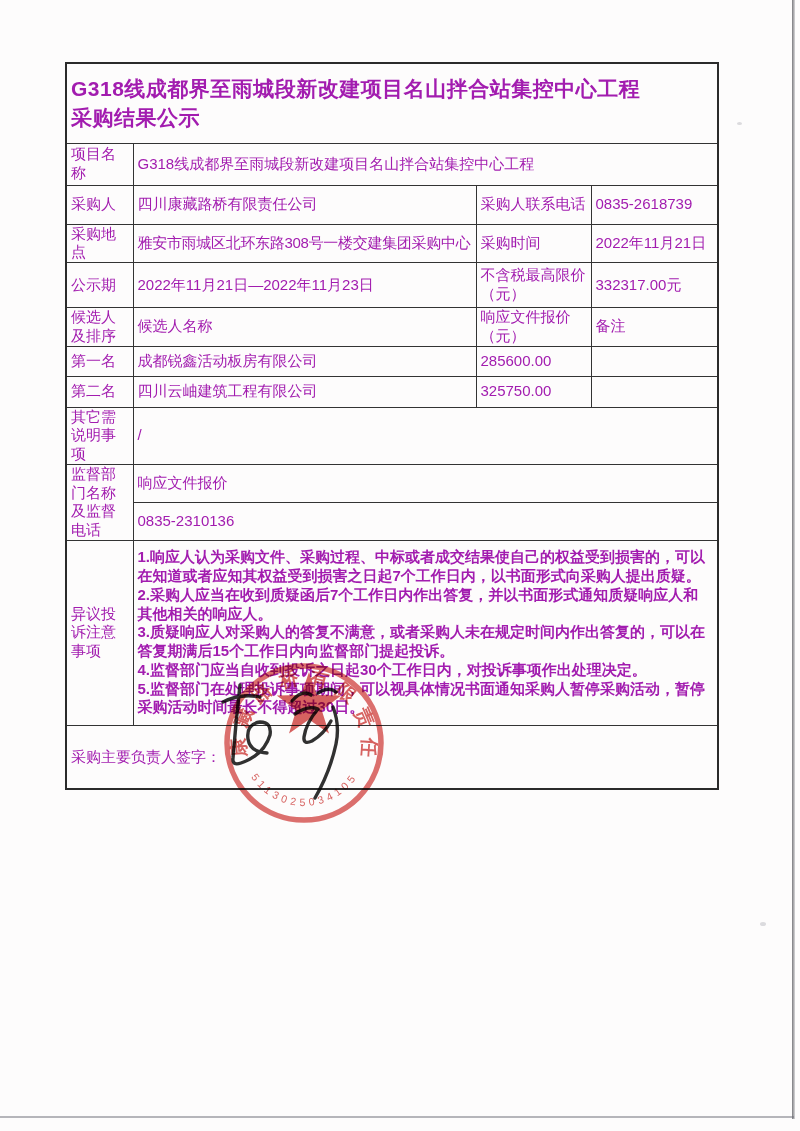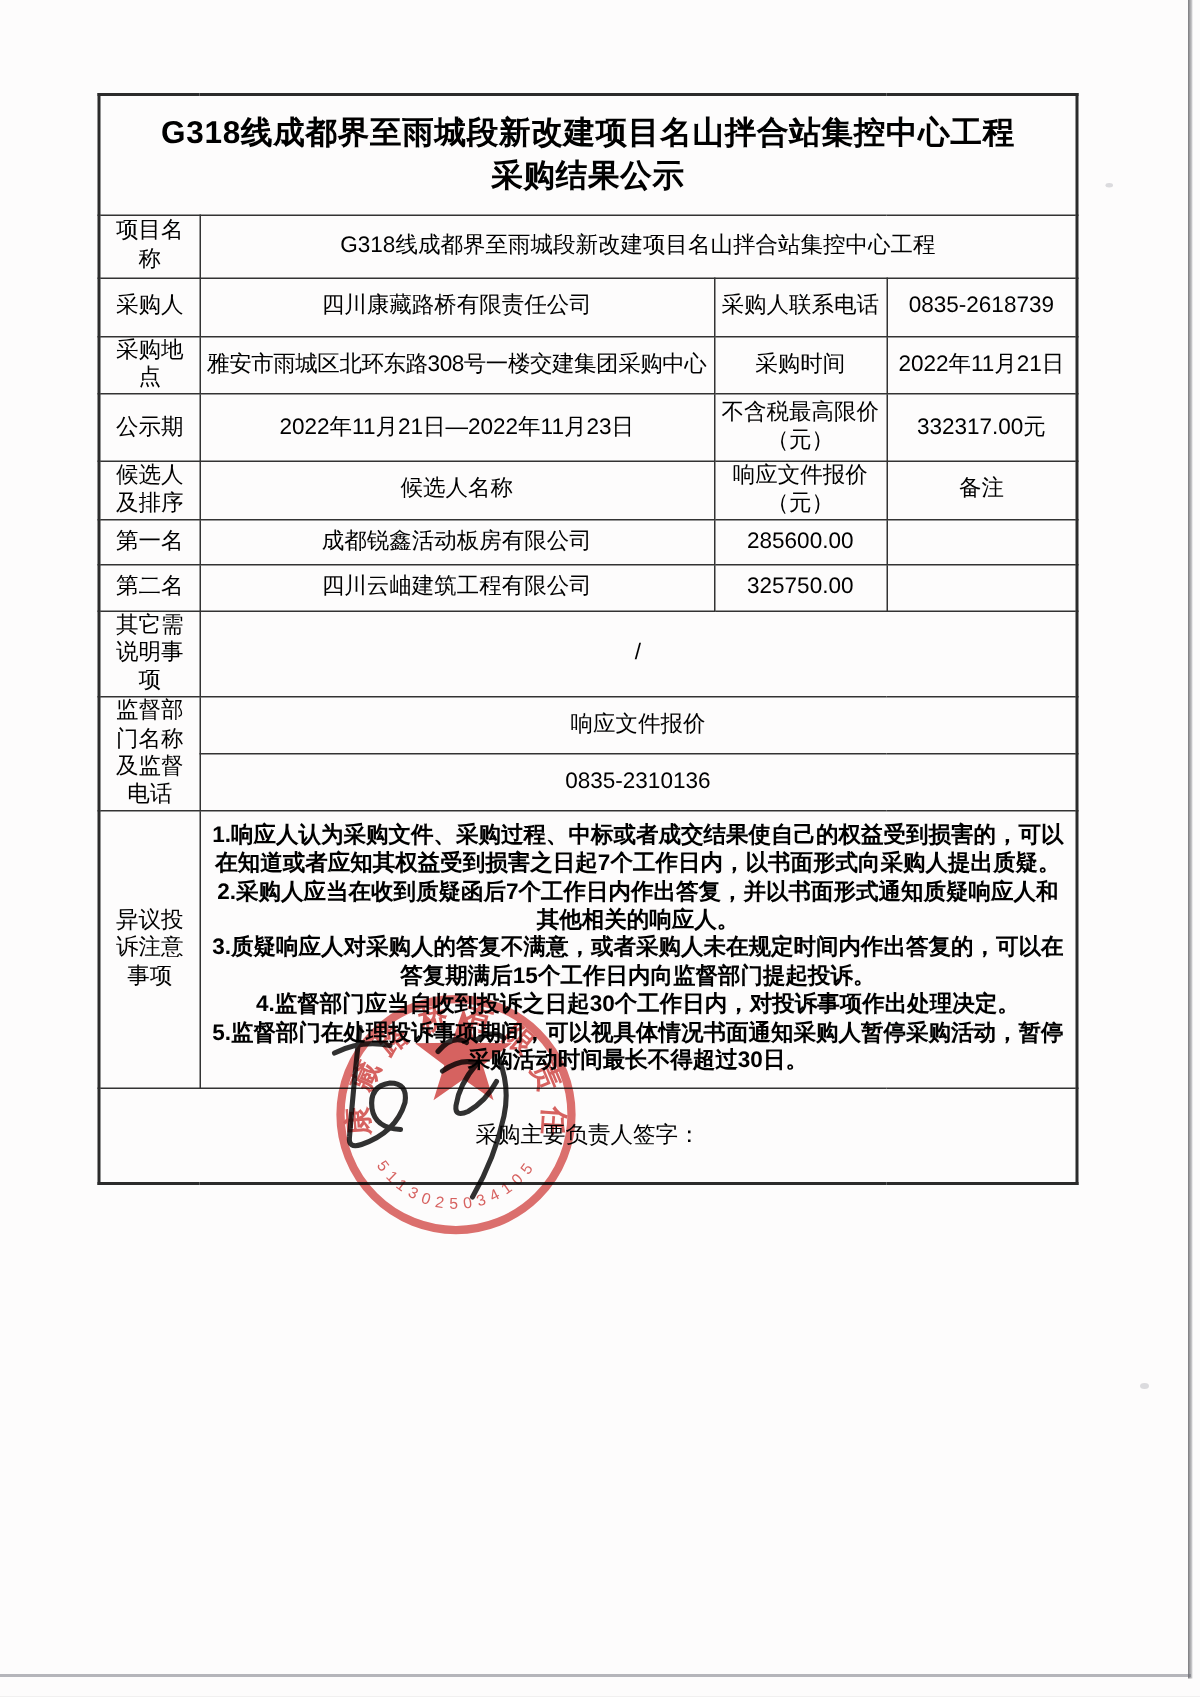--- a/index.html
+++ b/index.html
@@ -19,23 +19,23 @@
   .speck{position:absolute;border-radius:50%;background:rgba(120,120,130,.25);}
 
   table.doc{
     position:absolute;left:65px;top:62px;width:652px;
     border-collapse:collapse;table-layout:fixed;
     background:transparent;
   }
   table.doc td{
     border:1.5px solid #333;
     padding:0 4px;
-    text-align:center;vertical-align:middle;
+    text-align:left;vertical-align:middle;
     font-size:15px;line-height:1.25;
-    color:#000000;
+    color:#a21caf;
     overflow:hidden;
   }
   table.doc{border:2.5px solid #2b2b2b;}
   .r-title{height:80px;}
   .r-title td{border-bottom:1.5px solid #333;}
   .title-l1,.title-l2{font-weight:700;font-size:21px;line-height:29px;letter-spacing:.5px;}
   .r2{height:42px;margin-top:29px;} .r3{height:39px;margin-left:41px;} .r4{height:35px;} .r5{height:45px;padding-left:36px;}
   .r6{height:35px;margin-left:41px;} .r7{height:30px;} .r8{height:31px;} .r9{height:42px;}
   .r10{height:31px;} .r11{height:31px;} .r12{height:185px;} .r13{height:64px;}
   td.notice-cell{

